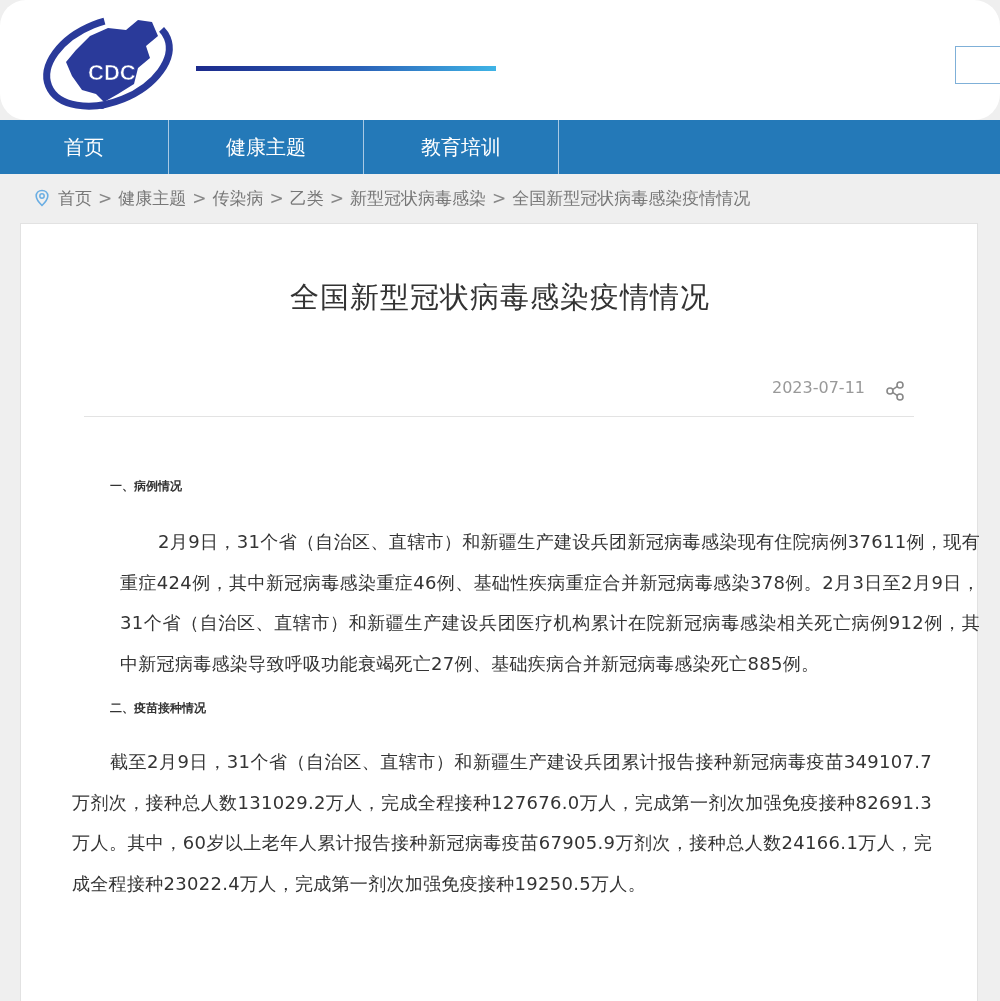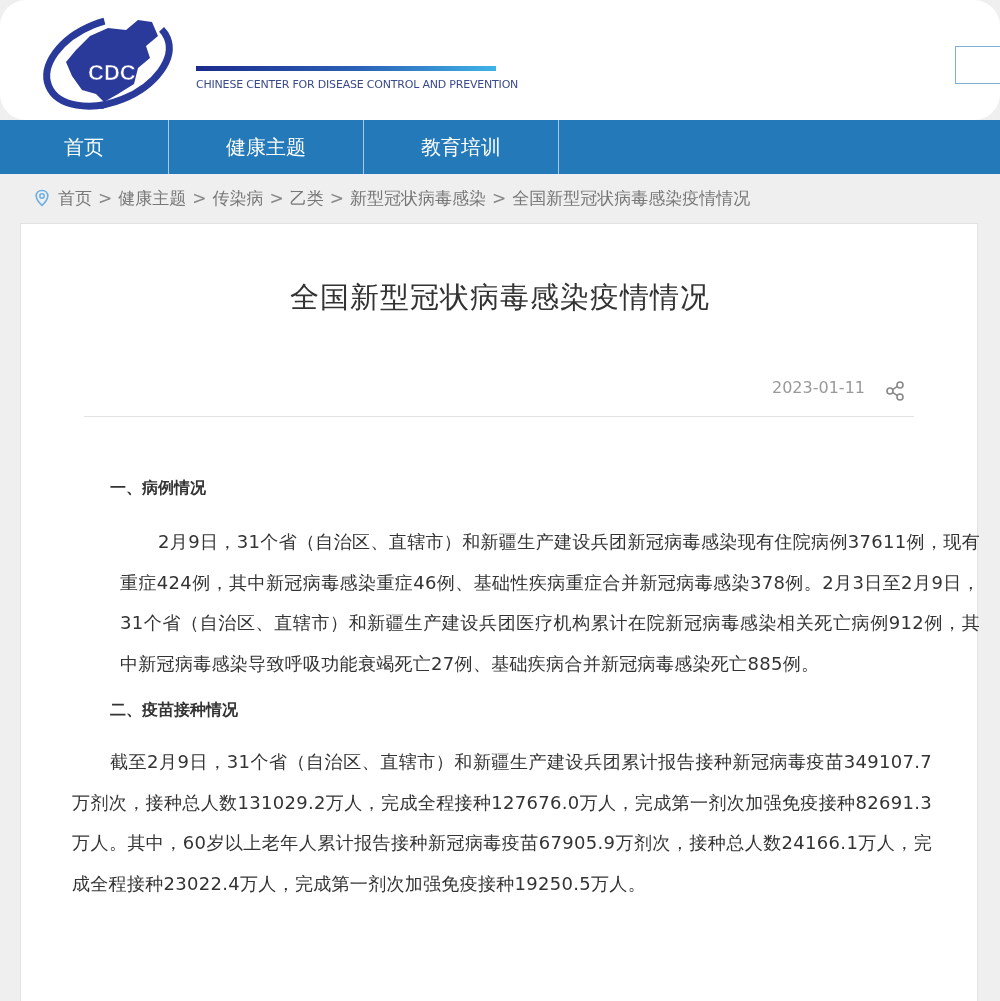--- a/index.html
+++ b/index.html
@@ -15,35 +15,34 @@
   .nav-item:first-child { width:169px; }
   .crumbs { position:absolute; left:0; top:174px; width:1000px; height:48px; background:#efefef; display:flex; align-items:center; padding-left:34px; box-sizing:border-box; font-size:17px; color:#777; white-space:nowrap; }
   .crumb-pin { width:16px; height:18px; margin-right:8px; display:inline-block; }
   .crumb { cursor:pointer; }
   .sep { margin:0 6px; color:#888; }
   .card { position:absolute; left:20px; top:223px; width:958px; height:800px; background:#fff; border:1px solid #e2e2e2; box-sizing:border-box; }
   .title { position:absolute; left:0; top:278px; width:1000px; text-align:center; font-size:29px; color:#333; letter-spacing:1px; }
   .meta { position:absolute; left:772px; top:378px; font-size:16px; color:#999; white-space:nowrap; }
   .share { position:absolute; left:884px; top:380px; width:22px; height:22px; cursor:pointer; }
   .divider { position:absolute; left:84px; top:416px; width:830px; height:1px; background:#e3e3e3; }
-  .h2 { position:absolute; left:110px; font-size:16px; font-weight:bold; color:#333; white-space:nowrap; }
+  .h2 { position:absolute; left:110px; font-size:12px; font-weight:bold; color:#333; white-space:nowrap; }
   .para { position:absolute; left:72px; width:860px; font-size:18px; line-height:40.5px; color:#333; text-indent:38px; text-align:justify; letter-spacing:0.3px; }
 </style>
 </head>
 <body>
 
 <div class="header">
   <svg class="logo" viewBox="0 0 140 108">
     <ellipse cx="70" cy="56" rx="64" ry="40" fill="none" stroke="#2a3a9a" stroke-width="7" transform="rotate(-22 70 56)" stroke-dasharray="260 60"></ellipse>
     <path d="M52 30 L70 22 L88 24 L100 14 L114 16 L120 30 L108 40 L112 52 L100 62 L96 78 L80 88 L66 96 L58 88 L44 84 L34 70 L28 56 L38 44 Z" fill="#2a3a9a"></path>
     <circle cx="64" cy="100" r="3" fill="#2a3a9a"></circle>
     <text x="50" y="74" font-size="22" font-weight="bold" fill="#fff" stroke="#2a3a9a" stroke-width="0.6" font-family="Liberation Sans, sans-serif">CDC</text>
   </svg>
   <div class="brand-bar"></div>
-  <div class="brand-en">CHINESE CENTER FOR DISEASE CONTROL AND PREVENTION</div>
   <input class="search-box" placeholder="" style="">
 </div>
 
 <div class="nav">
   <div class="nav-item">首页</div>
   <div class="nav-item">健康主题</div>
   <div class="nav-item">教育培训</div>
   <div class="nav-item" style="border-right:none;"></div>
 </div>
 
@@ -62,21 +61,21 @@
   <span class="sep">&gt;</span>
   <span class="crumb">新型冠状病毒感染</span>
   <span class="sep">&gt;</span>
   <span class="crumb">全国新型冠状病毒感染疫情情况</span>
 </div>
 
 <div class="card"></div>
 
 <h1 class="title" style="margin:0;font-weight:normal;">全国新型冠状病毒感染疫情情况</h1>
 
-<div class="meta">2023-01-11</div>
+<div class="meta">2023-07-11</div>
 <svg class="share" viewBox="0 0 22 22">
   <circle cx="16" cy="5" r="3" fill="none" stroke="#888" stroke-width="1.6"></circle>
   <circle cx="6" cy="11" r="3" fill="none" stroke="#888" stroke-width="1.6"></circle>
   <circle cx="16" cy="17" r="3" fill="none" stroke="#888" stroke-width="1.6"></circle>
   <line x1="8.6" y1="9.6" x2="13.4" y2="6.4" stroke="#888" stroke-width="1.6"></line>
   <line x1="8.6" y1="12.4" x2="13.4" y2="15.6" stroke="#888" stroke-width="1.6"></line>
 </svg>
 
 <div class="divider"></div>
 

